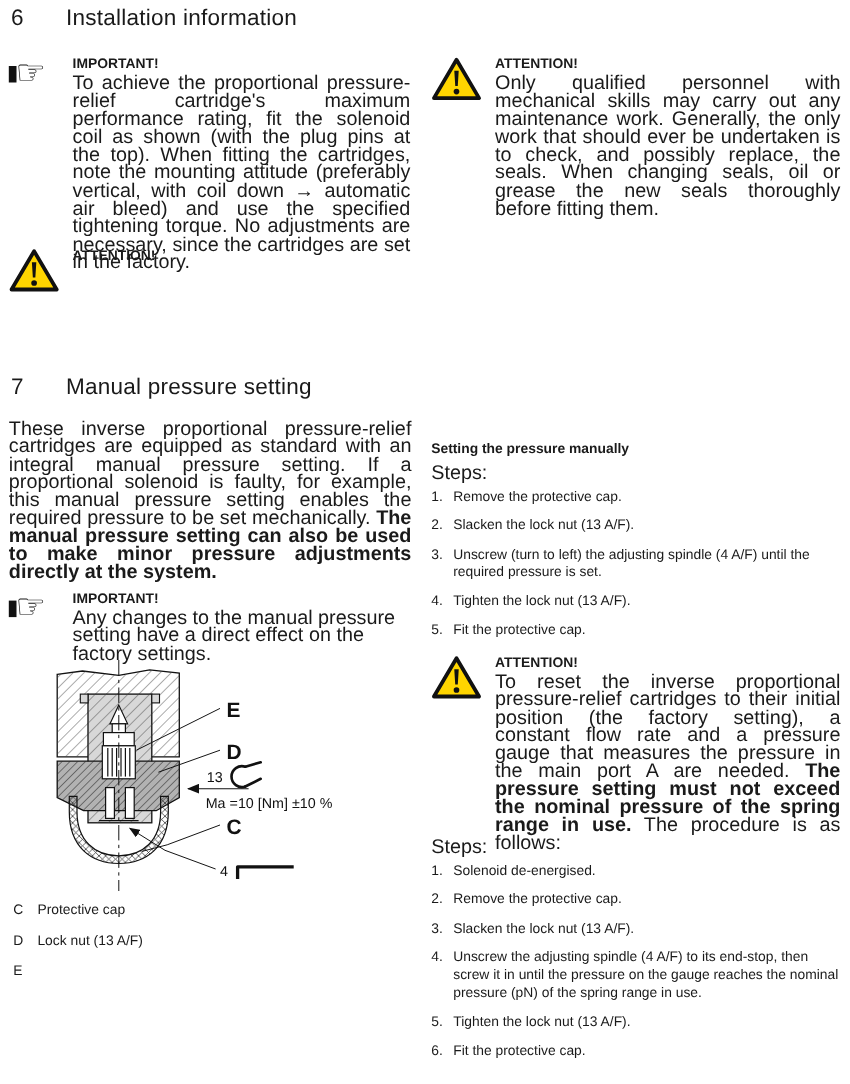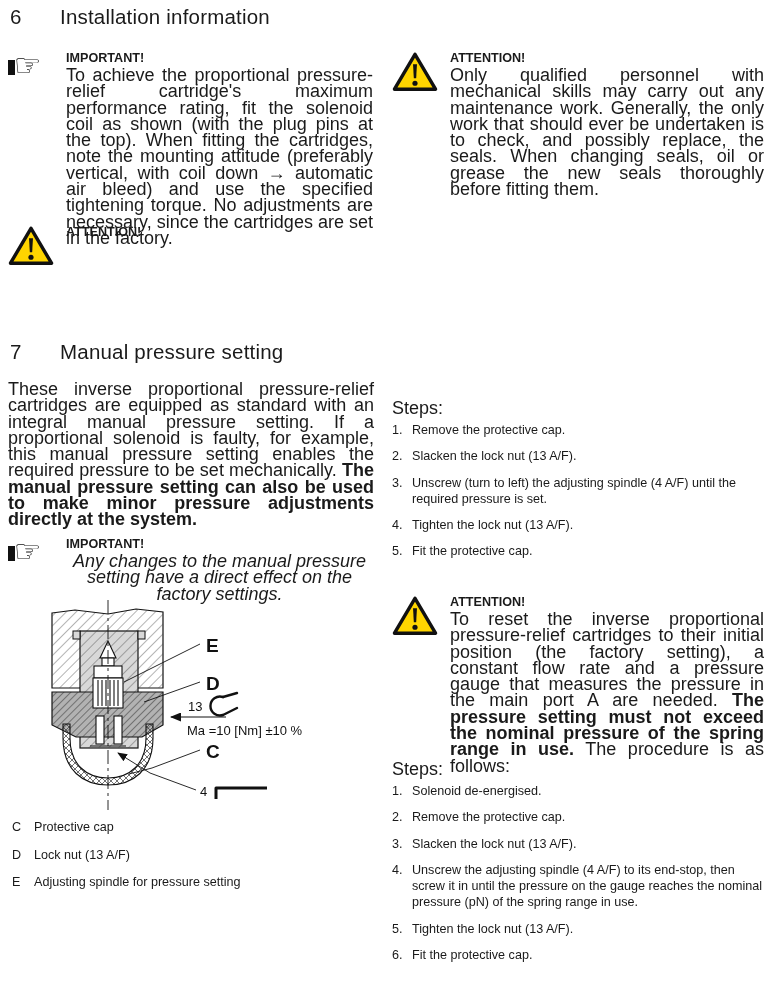--- a/index.html
+++ b/index.html
@@ -91,21 +91,21 @@
 
   <div class="blk note" style="top:536px; left:8px; width:365px;">
     <div class="icn">
       <span class="hand">
         <span class="sleeve"></span>
         <span class="glyph">☞</span>
       </span>
     </div>
     <div class="txt">
       <div class="note-head">IMPORTANT!</div>
-      <div class="body" style="text-align:center;font-style:italic;">Any changes to the manual pressure setting have a direct effect on the factory settings.</div>
+      <div class="body" style="text-align:left;">Any changes to the manual pressure setting have a direct effect on the factory settings.</div>
     </div>
   </div>
 
   <div class="blk" style="top:598px; left:30px;">
     <svg width="342" height="222" viewBox="0 0 342 222">
       <defs>
         <pattern id="hatch" width="7" height="7" patternUnits="userSpaceOnUse" patternTransform="rotate(45)">
           <line x1="0" y1="0" x2="0" y2="7" stroke="#444" stroke-width="0.8"></line>
         </pattern>
         <pattern id="hatchD" width="5" height="5" patternUnits="userSpaceOnUse" patternTransform="rotate(45)">
@@ -177,25 +177,25 @@
     <div class="legend-row">
       <span class="k">C</span>
       <span>Protective cap</span>
     </div>
     <div class="legend-row">
       <span class="k">D</span>
       <span>Lock nut (13 A/F)</span>
     </div>
     <div class="legend-row">
       <span class="k">E</span>
-      <span>Adjusting spindle for pressure setting</span>
     </div>
   </div>
 
   <div class="blk" style="top:400px; left:392px; width:372px;">
+    <div class="subhead">Setting the pressure manually</div>
     <div class="stepslabel">Steps:</div>
     <div class="steps">
       <div class="item">
         <span class="n">1.</span>
         <span class="t">Remove the protective cap.</span>
       </div>
       <div class="item">
         <span class="n">2.</span>
         <span class="t">Slacken the lock nut (13 A/F).</span>
       </div>

